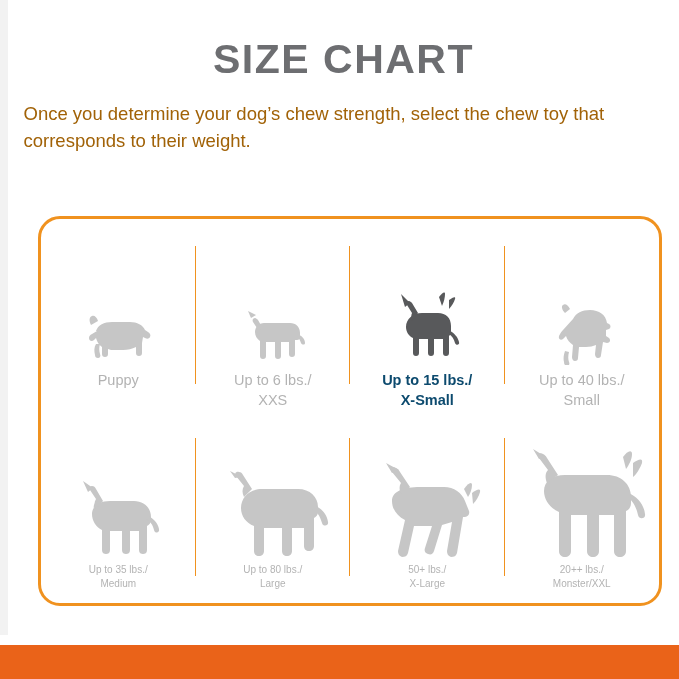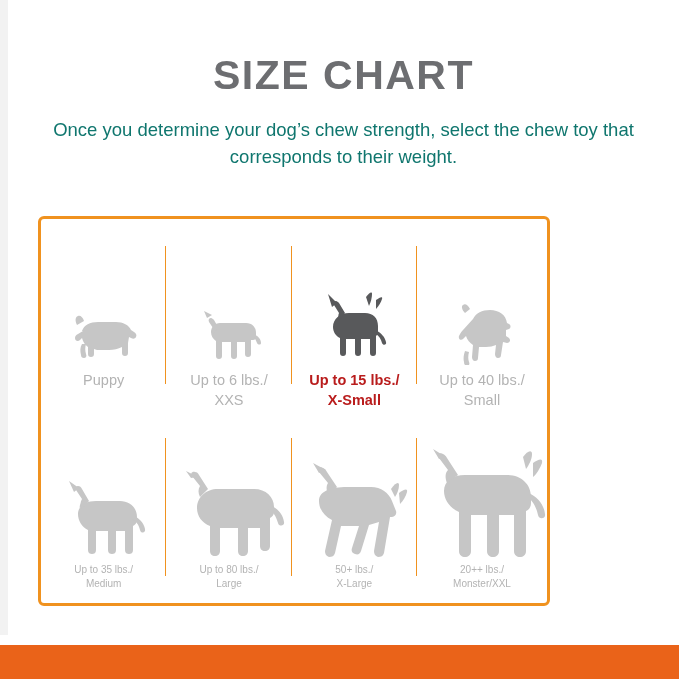--- a/index.html
+++ b/index.html
@@ -26,40 +26,39 @@
     width: 671px; height: 679px;
     background: #ffffff;
   }
   .title {
     text-align: center;
     font-size: 41px;
     font-weight: bold;
     letter-spacing: 1.5px;
     color: #6d6e71;
     margin: 0;
-    padding-top: 52px;
+    padding-top: 36px;
     font-family: "Liberation Sans", sans-serif;
   }
   .subtitle {
-    text-align: center;
     font-size: 18.5px;
-    color: #0f766e;
+    color: #a16207;
     line-height: 1.45;
     margin: 18px auto 0 auto;
     width: 640px;
     font-family: "Liberation Sans", sans-serif;
   }
   .card {
     position: absolute;
     left: 30px;
     top: 216px;
-    width: 512px;
+    width: 624px;
     height: 390px;
     border: 3px solid #f0921f;
-    border-radius: 6px;
+    border-radius: 22px;
     box-sizing: border-box;
     background: #fff;
   }
   .grid {
     position: absolute;
     inset: 0;
     display: grid;
     grid-template-columns: 1fr 1fr 1fr 1fr;
     grid-template-rows: 1fr 1fr;
   }
@@ -89,21 +88,21 @@
   .label {
     text-align: center;
     font-size: 14.5px;
     line-height: 1.35;
     color: #b3b3b3;
     font-family: "Liberation Sans", sans-serif;
     margin-top: 6px;
     white-space: pre-line;
   }
   .cell.highlight .label {
-    color: #b91c1c;
+    color: #0c4a6e;
     font-weight: bold;
   }
   .row2 .label { font-size: 10px; }
   .bottom-bar {
     position: absolute;
     left: 0;
     bottom: 0;
     width: 679px;
     height: 34px;
     background: #ea6319;

